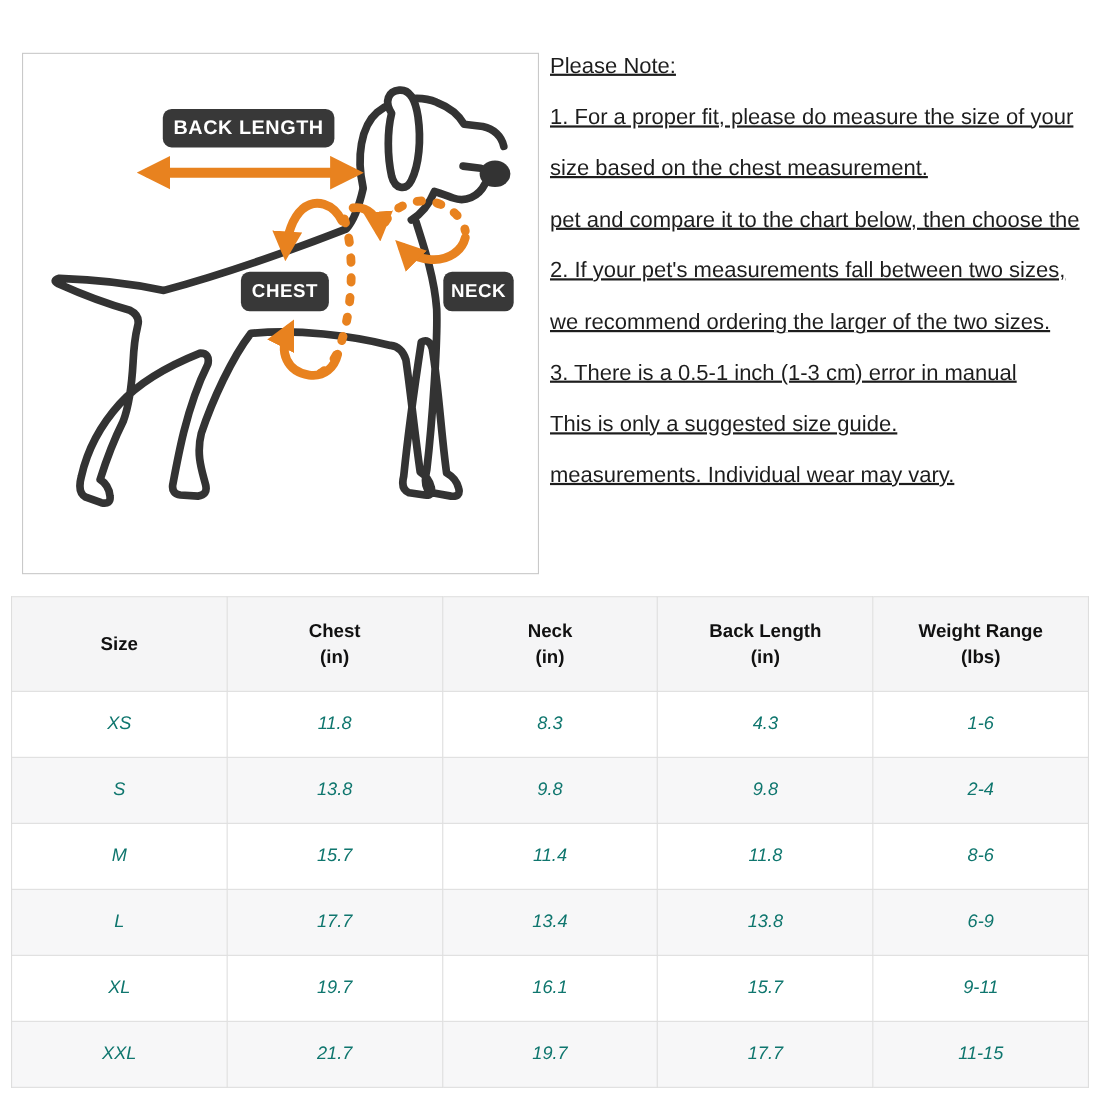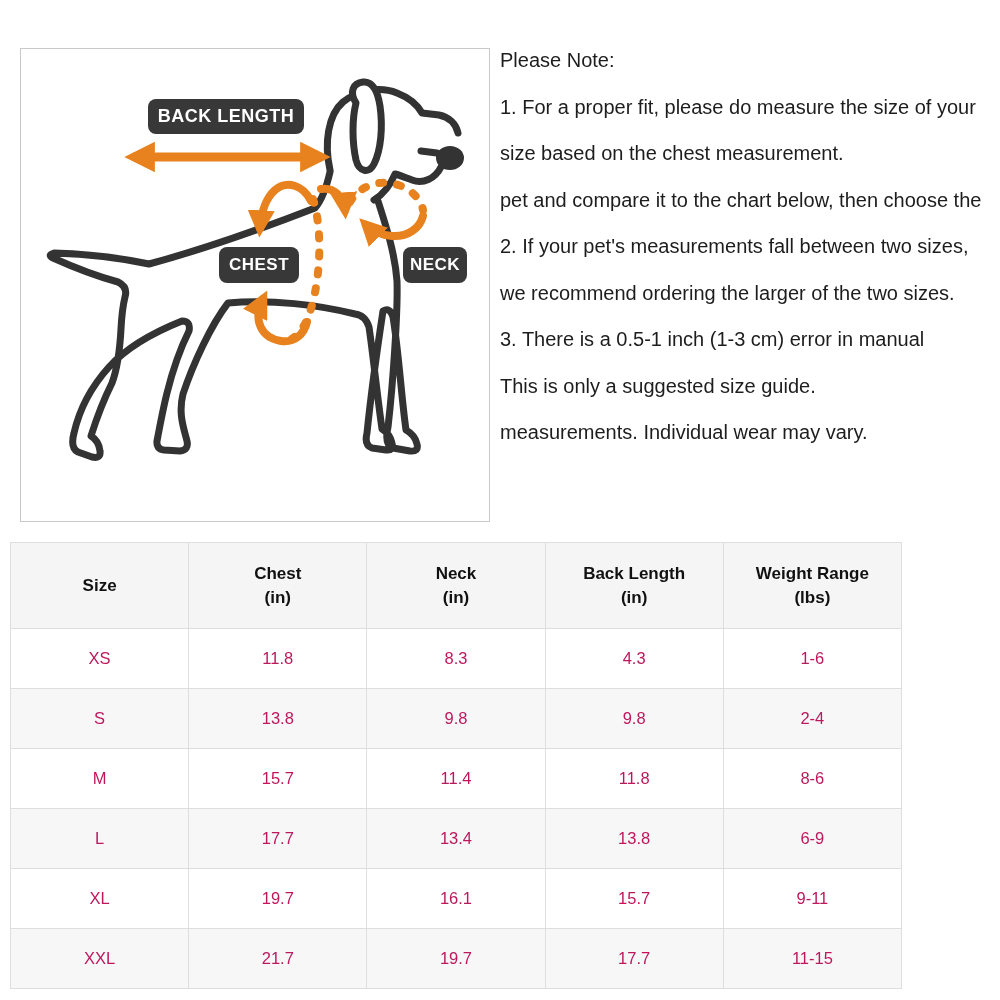--- a/index.html
+++ b/index.html
@@ -20,38 +20,38 @@
     background:#383838;color:#ffffff;font-weight:bold;border-radius:8px;
     letter-spacing:0.5px;
   }
   .label-backlength{left:127px;top:50px;width:156px;height:35px;font-size:18px;}
   .label-chest{left:198px;top:198px;width:80px;height:36px;font-size:17px;}
   .label-neck{left:382px;top:198px;width:64px;height:36px;font-size:17px;}
 
   
   .note{
     position:absolute;left:500px;top:37px;width:498px;
-    font-size:20px;color:#1d1d1d;
+    font-size:20px;color:#1d1d1d;text-decoration:underline;
   }
   .note-line{height:46.5px;line-height:46.5px;white-space:nowrap;}
 
   
   .size-table{
-    position:absolute;left:10px;top:542px;width:892px;
+    position:absolute;left:10px;top:542px;width:980px;
     border-collapse:collapse;table-layout:fixed;
   }
   .size-table th,.size-table td{
     border:1px solid #dedede;text-align:center;vertical-align:middle;
     padding:0;
   }
   .size-table th{
     height:85px;background:#f5f5f6;font-size:17px;font-weight:bold;color:#111;
     white-space:pre-line;line-height:1.4;
   }
-  .size-table td{height:59px;font-size:16.5px;color:#be185d;background:#ffffff;}
+  .size-table td{height:59px;font-size:16.5px;color:#0f766e;background:#ffffff;font-style:italic;}
   .size-table tr.stripe td{background:#f7f7f8;}
 </style>
 </head>
 <body>
 
 <div class="diagram-box">
   <svg width="468" height="472" viewBox="0 0 468 472">
     <defs>
       <marker id="ah" viewBox="0 0 10 10" refX="6.5" refY="5" markerWidth="3.4" markerHeight="3.4" orient="auto-start-reverse" markerUnits="strokeWidth">
         <path d="M0 0 L10 5 L0 10 z" fill="#E8821F"></path>

